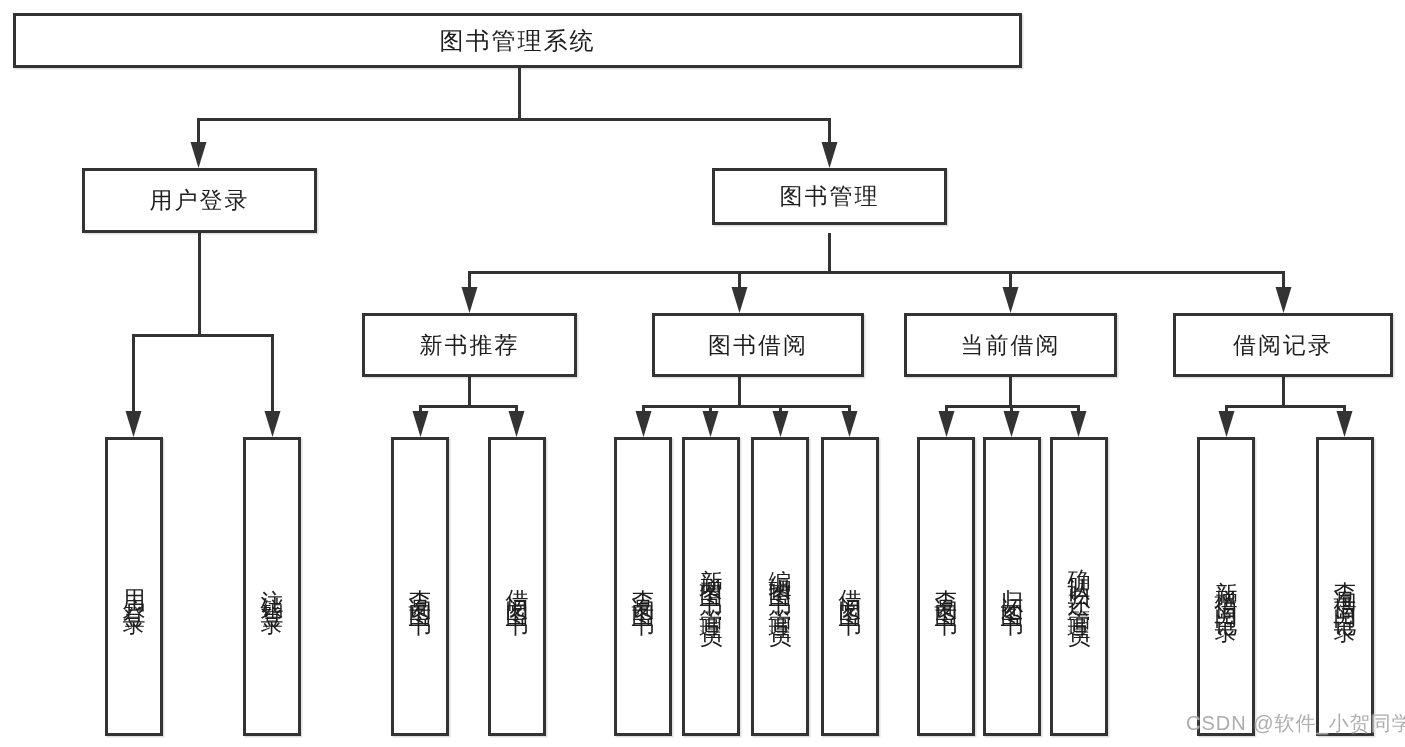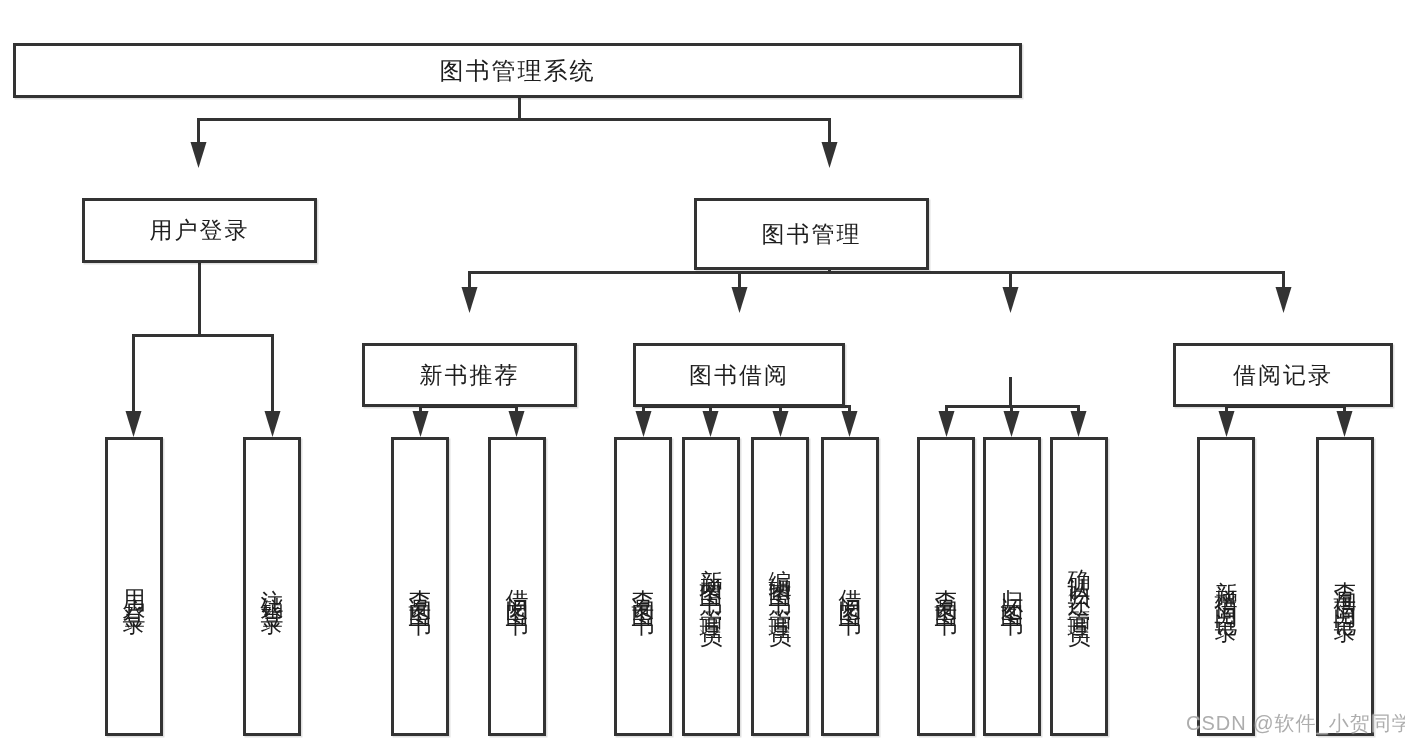--- a/index.html
+++ b/index.html
@@ -21,21 +21,21 @@
     box-sizing: border-box;
     border: 3px solid #333333;
     background: #ffffff;
     display: flex;
     align-items: center;
     justify-content: center;
     color: #1e1e1e;
     z-index: 2;
     box-shadow: 1.5px 1.5px 0 rgba(0,0,0,0.12);
   }
-  .h-node { font-size: 23px; letter-spacing: 2px; margin-top: 30px; }
+  .h-node { font-size: 23px; letter-spacing: 2px; }
   .root-node { font-size: 24px; }
   .v-node .v-label {
     writing-mode: vertical-rl;
     text-orientation: mixed;
     font-size: 23px;
     letter-spacing: 8px;
     line-height: 1;
     white-space: nowrap;
   }
   .watermark {
@@ -91,29 +91,32 @@
     </g>
   </svg>
 
   <div class="node h-node root-node" style="left:13px; top:13px; width:1009px; height:55px;">
     <span>图书管理系统</span>
   </div>
 
   <div class="node h-node" style="left:82px; top:168px; width:235px; height:65px;">
     <span>用户登录</span>
   </div>
-  <div class="node h-node" style="left:694px; top:168px; width:235px; height:72px;">
+  <div class="node h-node" style="left:712px; top:168px; width:235px; height:57px;">
     <span>图书管理</span>
   </div>
 
   <div class="node h-node" style="left:362px; top:313px; width:215px; height:64px;align-items:center;">
     <span>新书推荐</span>
   </div>
-  <div class="node h-node" style="left:633px; top:313px; width:212px; height:64px;">
+  <div class="node h-node" style="left:652px; top:313px; width:212px; height:64px;">
     <span>图书借阅</span>
+  </div>
+  <div class="node h-node" style="left:904px; top:313px; width:213px; height:64px;">
+    <span>当前借阅</span>
   </div>
   <div class="node h-node" style="left:1173px; top:313px; width:220px; height:64px;">
     <span>借阅记录</span>
   </div>
 
   <div class="node v-node" style="left:105px; top:437px; width:58px; height:299px;">
     <span class="v-label">用户登录</span>
   </div>
   <div class="node v-node" style="left:243px; top:437px; width:58px; height:299px;">
     <span class="v-label">注销登录</span>

